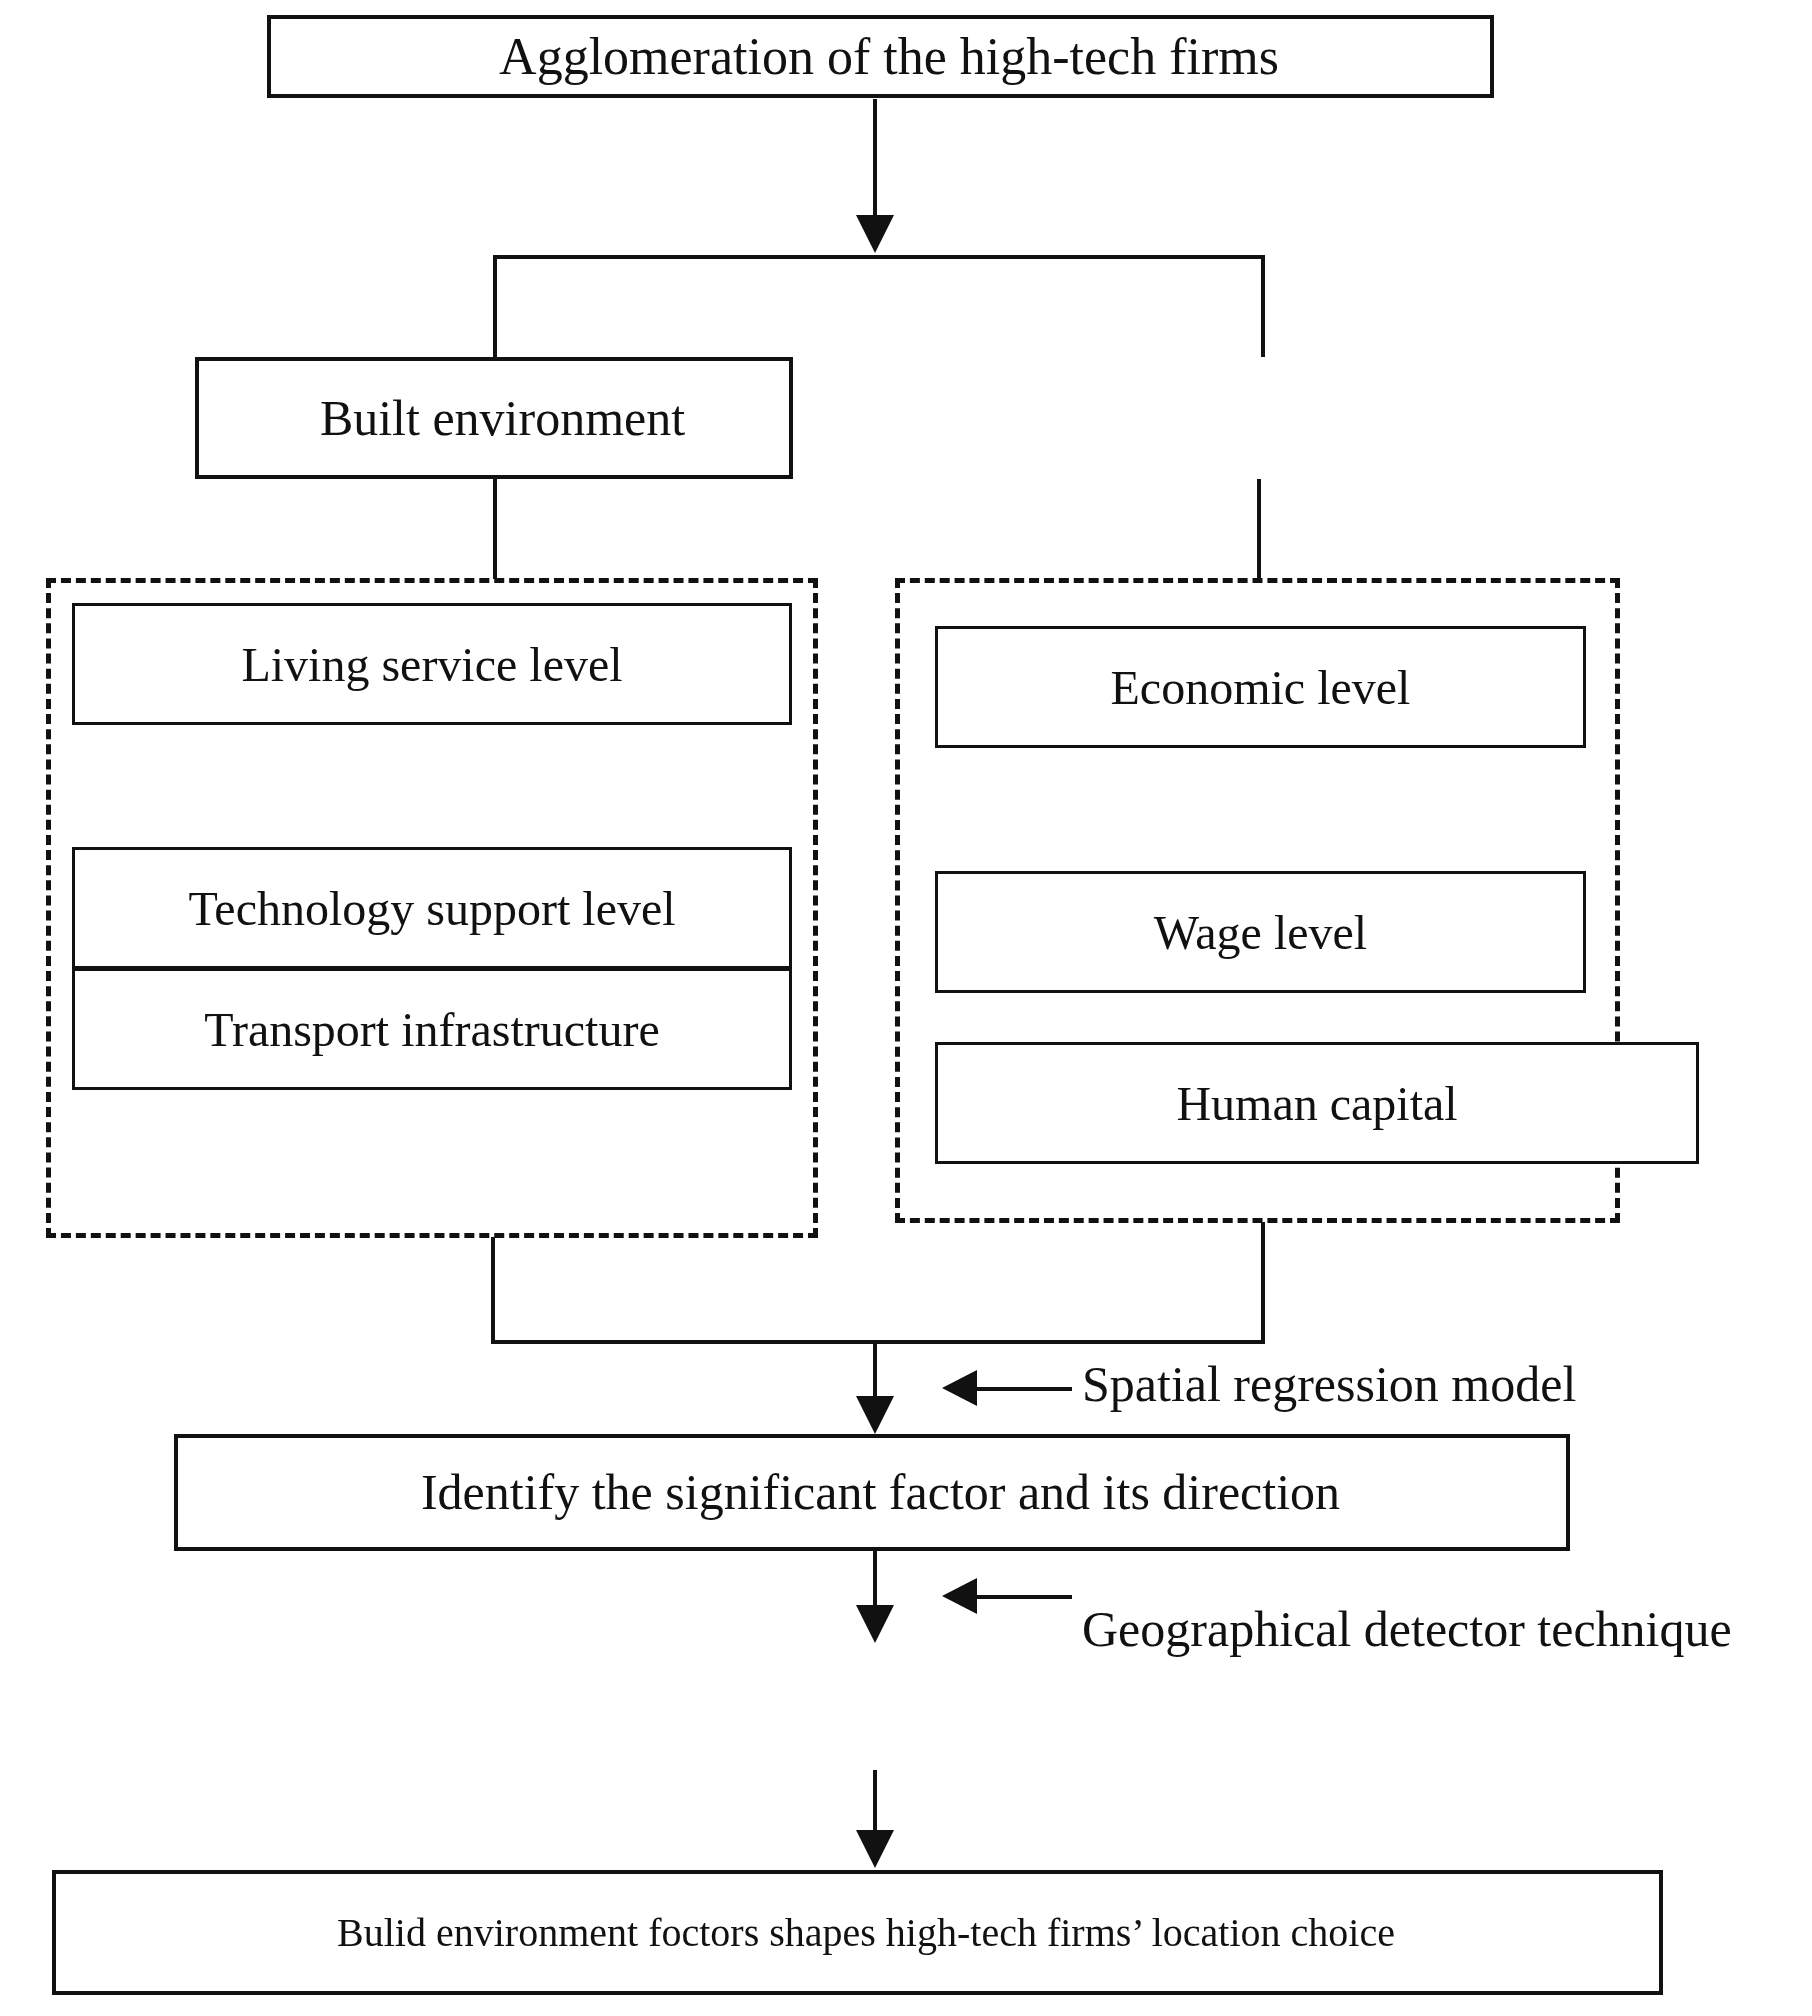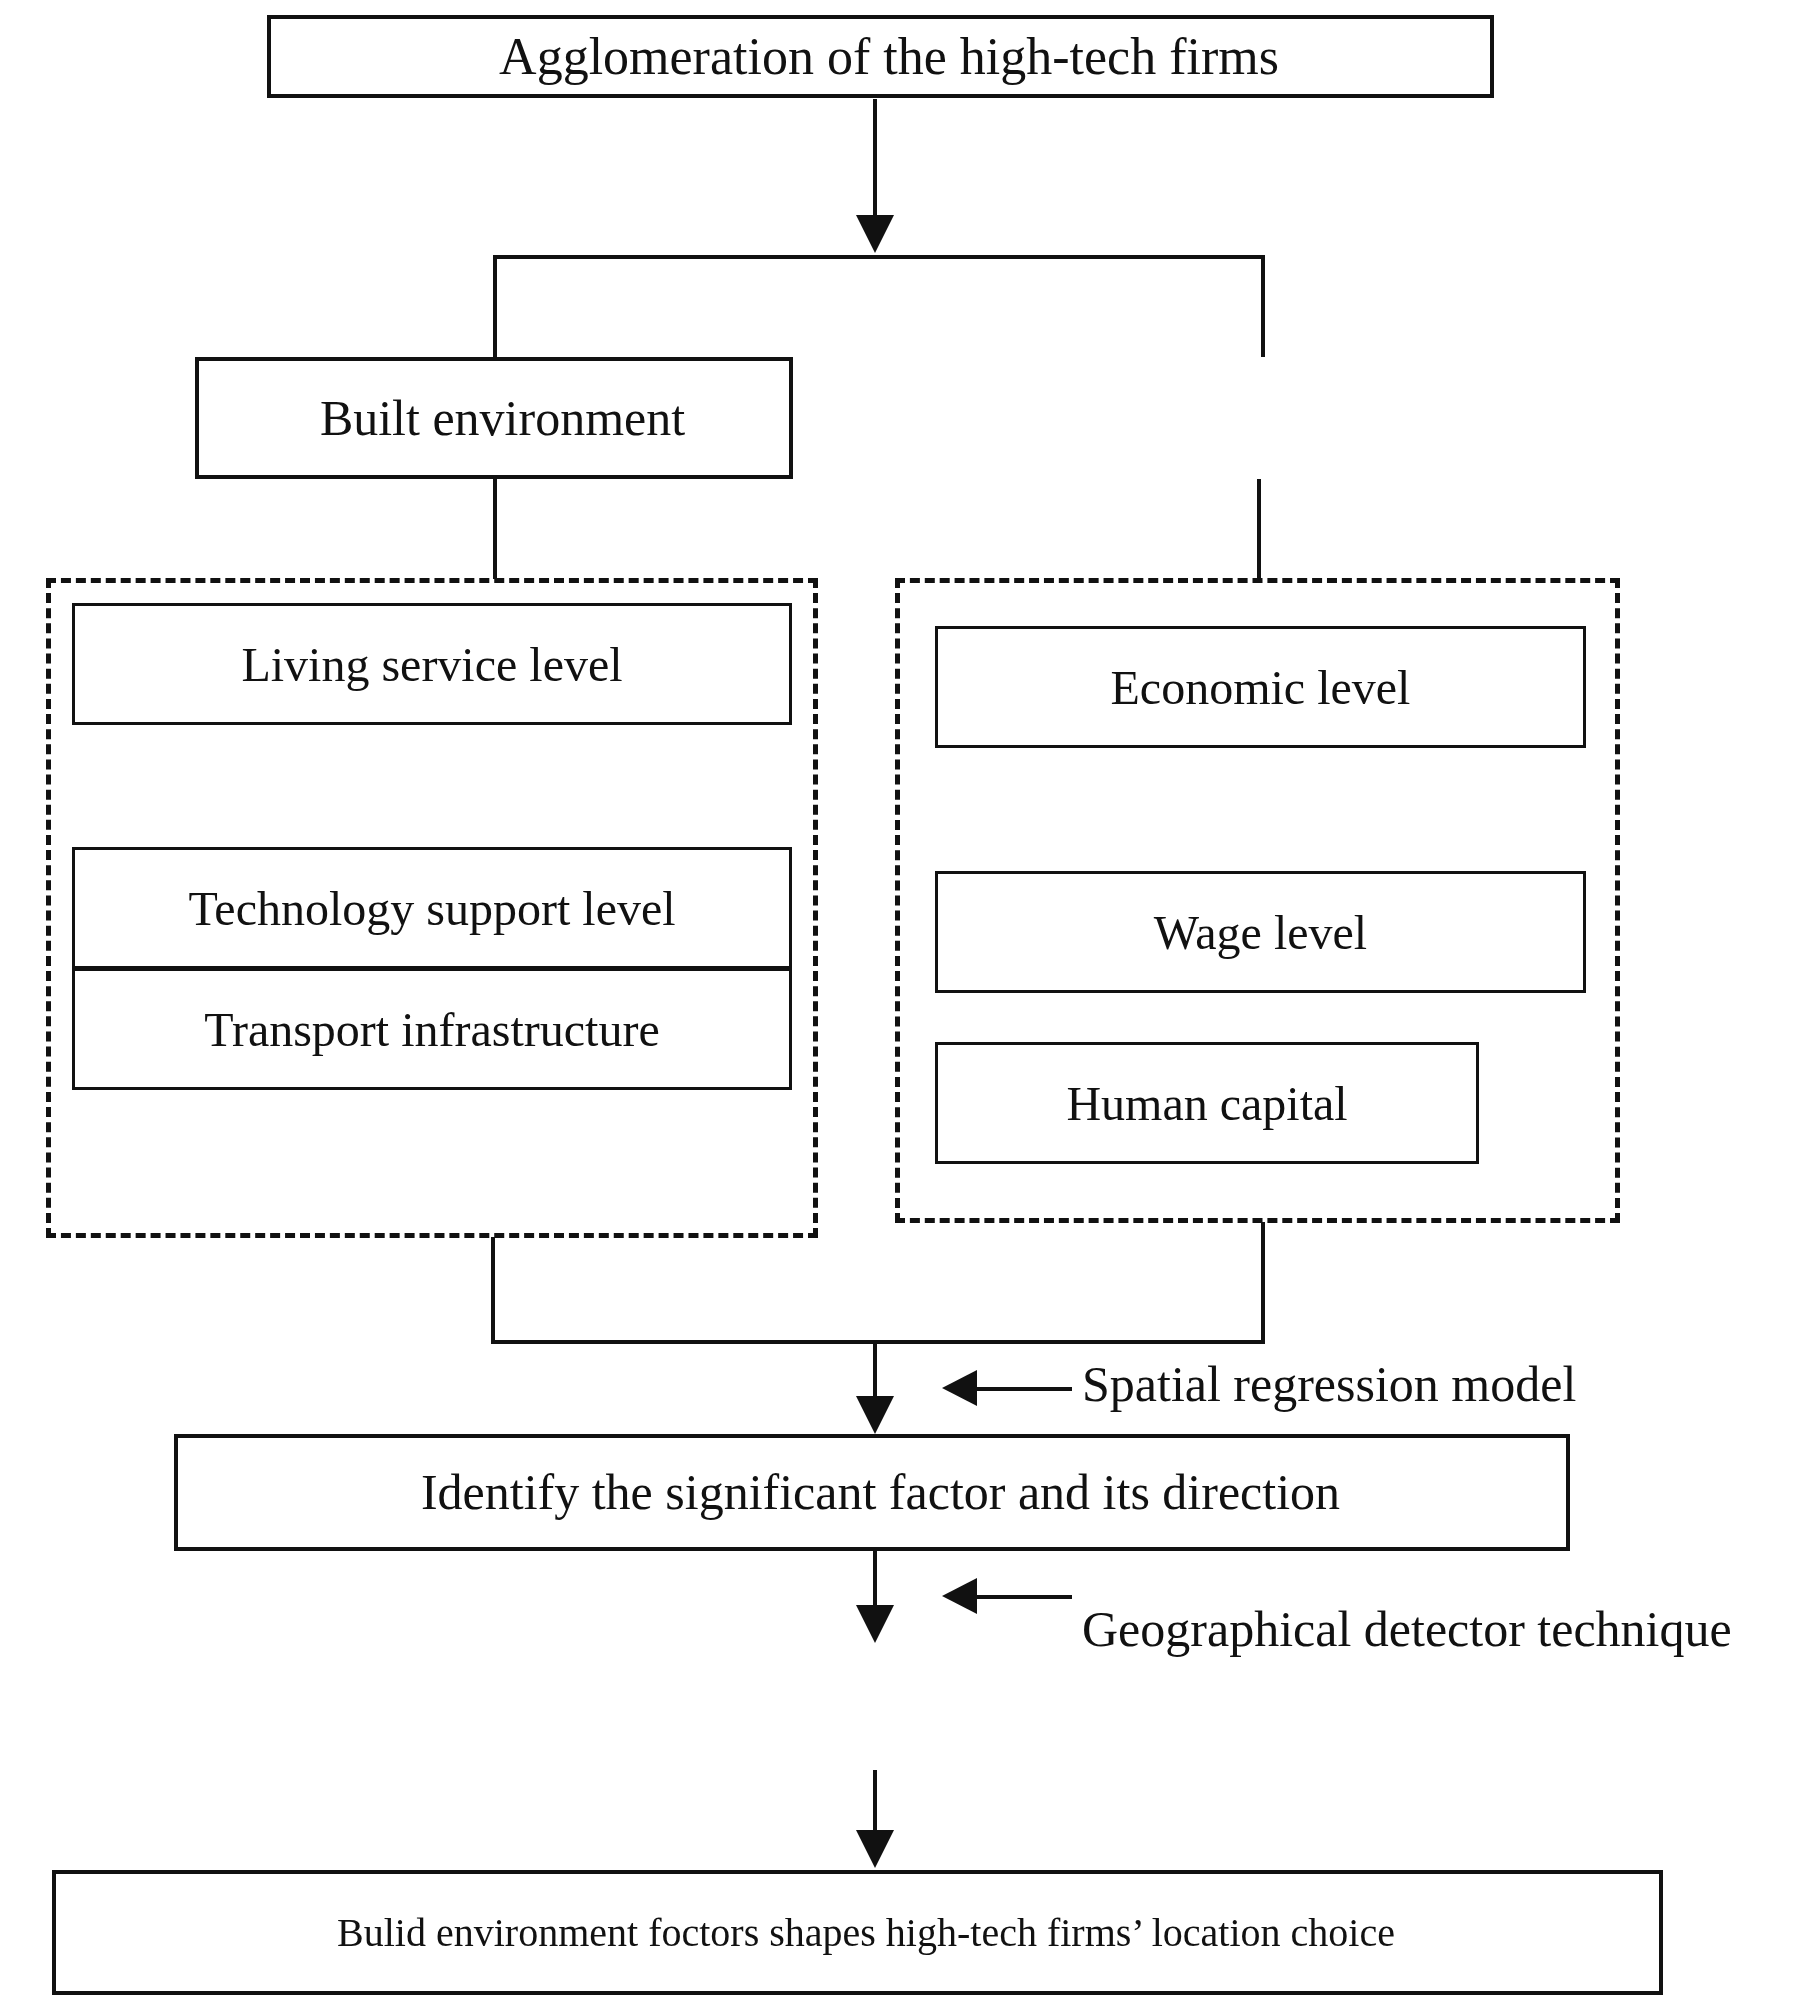--- a/index.html
+++ b/index.html
@@ -129,21 +129,21 @@
   </div>
 
   <div class="dashed-group" style="left:895px; top:578px; width:725px; height:645px;"></div>
 
   <div class="stack-box fs-item" style="left:935px; top:626px; width:651px; height:122px;">
     <span class="node-label">Economic level</span>
   </div>
   <div class="stack-box fs-item" style="left:935px; top:833px; width:651px; height:122px;margin-top:38px;">
     <span class="node-label">Wage level</span>
   </div>
-  <div class="stack-box fs-item" style="left:935px; top:1042px; width:544px; height:122px;">
+  <div class="stack-box fs-item" style="left:935px; top:1042px; width:764px; height:122px;">
     <span class="node-label">Human capital</span>
   </div>
 
   <div class="vline" style="left:491px; top:1237px; height:107px;"></div>
   <div class="vline" style="left:1261px; top:1222px; height:122px;"></div>
   <div class="hline" style="left:491px; top:1340px; width:774px;"></div>
 
   <div class="vline" style="left:873px; top:1340px; height:63px;"></div>
   <div class="arrow-down" style="left:856px; top:1396px;"></div>
 

